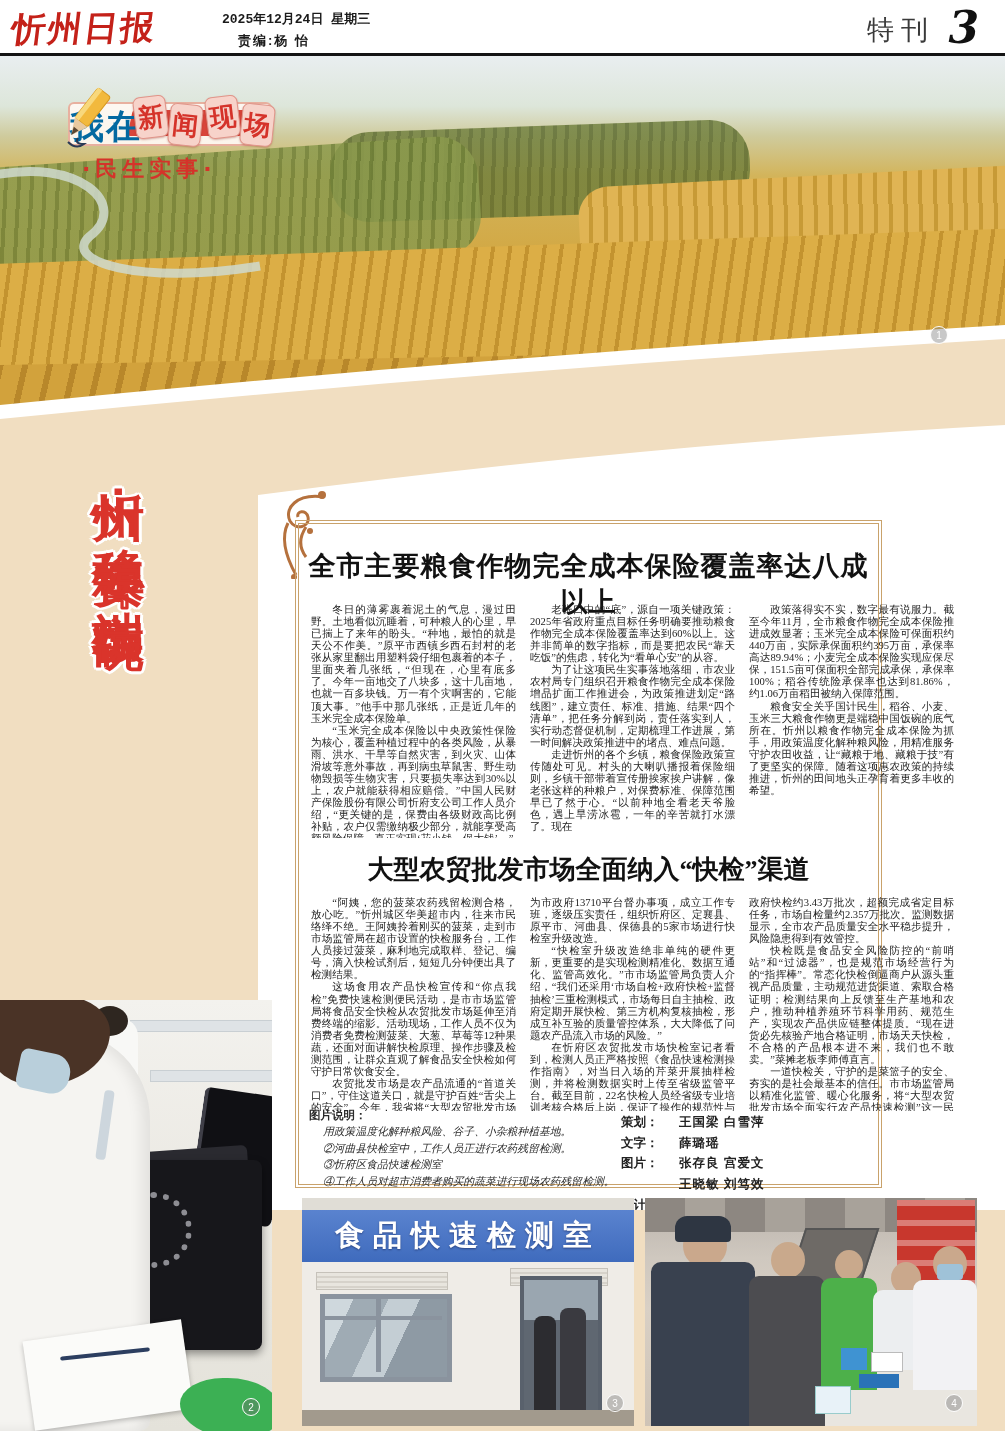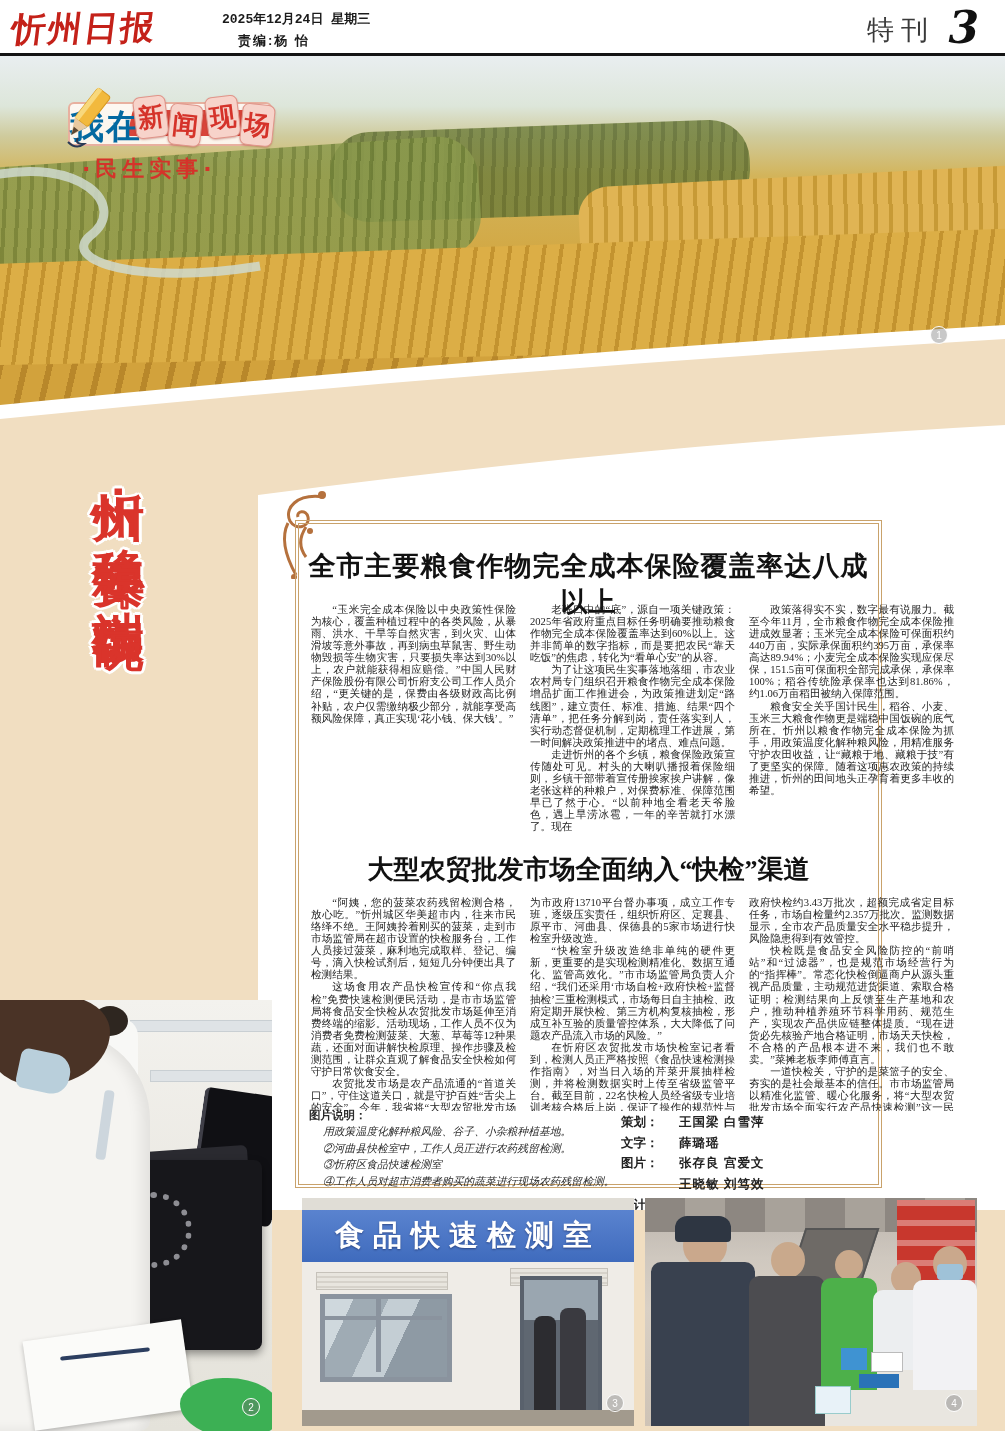--- a/index.html
+++ b/index.html
@@ -209,20 +209,21 @@
       </g>
       <circle cx="46" cy="8" r="4" fill="#b5713d"></circle>
       <circle cx="34" cy="44" r="3" fill="#b5713d"></circle>
       <circle cx="18" cy="90" r="3" fill="#b5713d"></circle>
     </svg>
 
     <div id="frame">
       <div class="headline" id="headline1">全市主要粮食作物完全成本保险覆盖率达八成以上</div>
       <div class="cols" id="cols1">
           <div class="col">
+            <p class="para indent">冬日的薄雾裹着泥土的气息，漫过田野。土地看似沉睡着，可种粮人的心里，早已揣上了来年的盼头。“种地，最怕的就是天公不作美。”原平市西镇乡西石封村的老张从家里翻出用塑料袋仔细包裹着的本子，里面夹着几张纸，“但现在，心里有底多了。今年一亩地交了八块多，这十几亩地，也就一百多块钱。万一有个灾啊害的，它能顶大事。”他手中那几张纸，正是近几年的玉米完全成本保险单。</p>
             <p class="para indent">“玉米完全成本保险以中央政策性保险为核心，覆盖种植过程中的各类风险，从暴雨、洪水、干旱等自然灾害，到火灾、山体滑坡等意外事故，再到病虫草鼠害、野生动物毁损等生物灾害，只要损失率达到30%以上，农户就能获得相应赔偿。”中国人民财产保险股份有限公司忻府支公司工作人员介绍，“更关键的是，保费由各级财政高比例补贴，农户仅需缴纳极少部分，就能享受高额风险保障，真正实现‘花小钱、保大钱’。”</p>
           </div>
           <div class="col">
             <p class="para indent">老张口中的“底”，源自一项关键政策：2025年省政府重点目标任务明确要推动粮食作物完全成本保险覆盖率达到60%以上。这并非简单的数字指标，而是要把农民“靠天吃饭”的焦虑，转化为“看单心安”的从容。</p>
             <p class="para indent">为了让这项民生实事落地落细，市农业农村局专门组织召开粮食作物完全成本保险增品扩面工作推进会，为政策推进划定“路线图”，建立责任、标准、措施、结果“四个清单”，把任务分解到岗，责任落实到人，实行动态督促机制，定期梳理工作进展，第一时间解决政策推进中的堵点、难点问题。</p>
             <p class="para indent">走进忻州的各个乡镇，粮食保险政策宣传随处可见。村头的大喇叭播报着保险细则，乡镇干部带着宣传册挨家挨户讲解，像老张这样的种粮户，对保费标准、保障范围早已了然于心。“以前种地全看老天爷脸色，遇上旱涝冰雹，一年的辛苦就打水漂了。现在</p>
           </div>
           <div class="col">
             <p class="para indent">政策落得实不实，数字最有说服力。截至今年11月，全市粮食作物完全成本保险推进成效显著；玉米完全成本保险可保面积约440万亩，实际承保面积约395万亩，承保率高达89.94%；小麦完全成本保险实现应保尽保，151.5亩可保面积全部完成承保，承保率100%；稻谷传统险承保率也达到81.86%，约1.06万亩稻田被纳入保障范围。</p>
             <p class="para indent">粮食安全关乎国计民生，稻谷、小麦、玉米三大粮食作物更是端稳中国饭碗的底气所在。忻州以粮食作物完全成本保险为抓手，用政策温度化解种粮风险，用精准服务守护农田收益，让“藏粮于地、藏粮于技”有了更坚实的保障。随着这项惠农政策的持续推进，忻州的田间地头正孕育着更多丰收的希望。</p>

